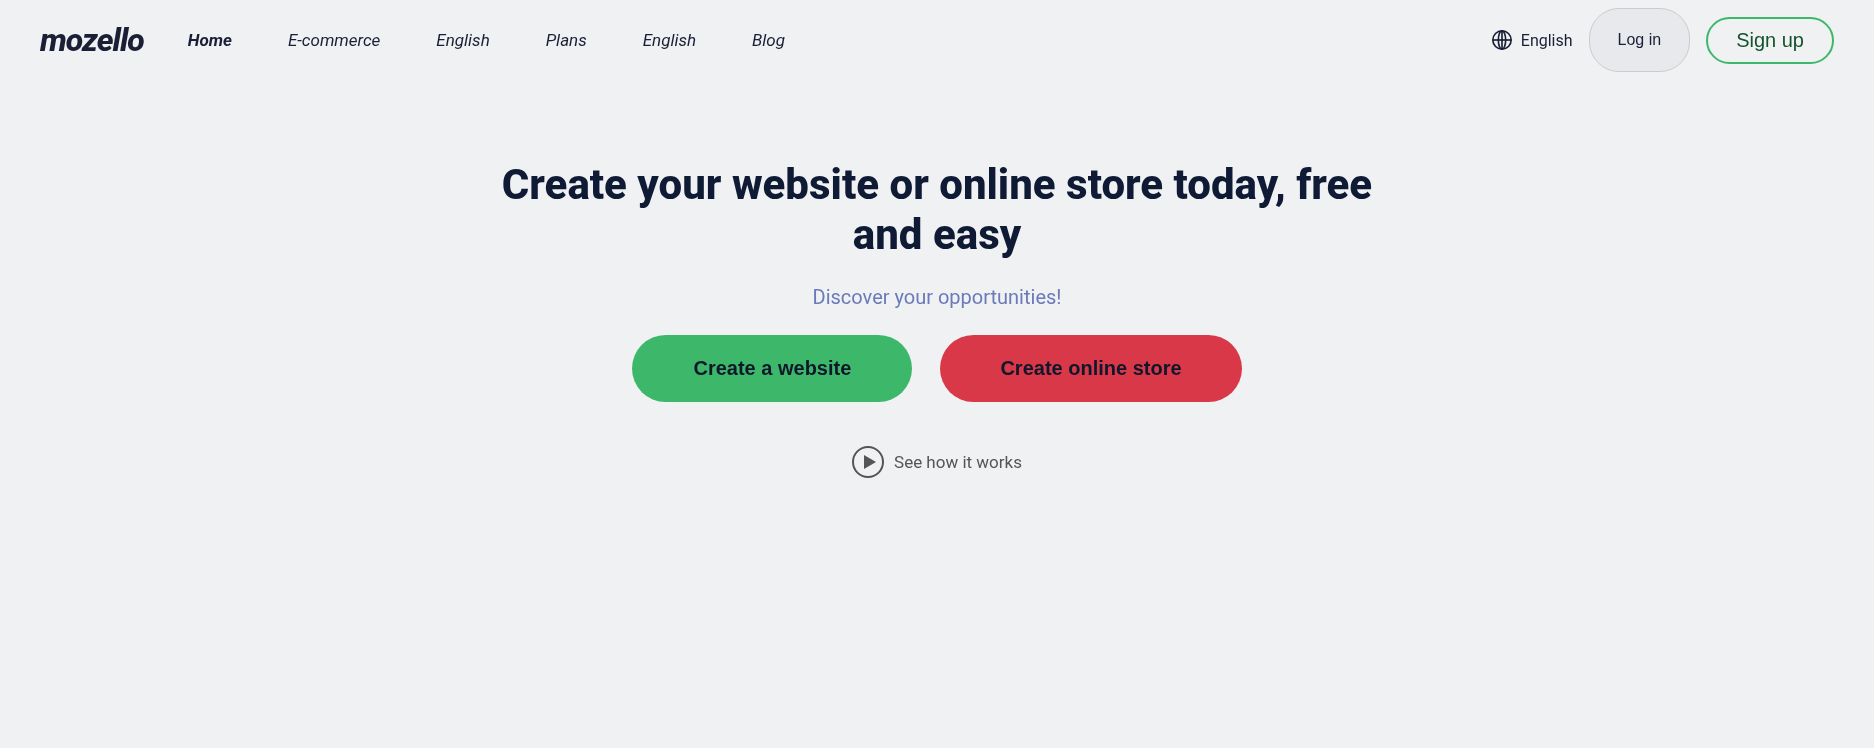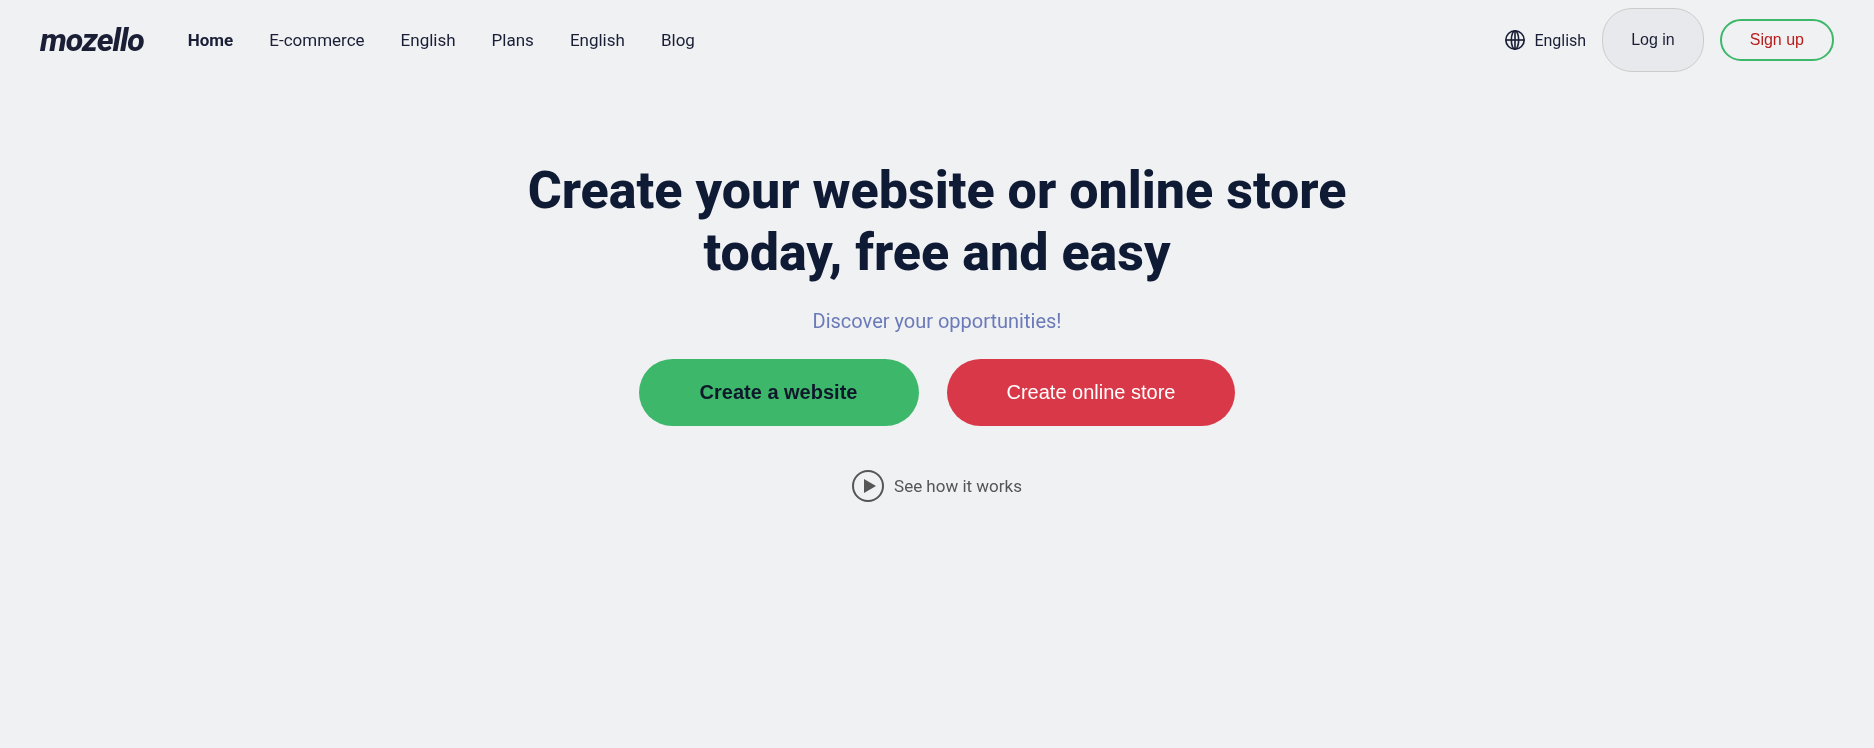--- a/index.html
+++ b/index.html
@@ -30,22 +30,23 @@
       font-weight: 800;
       color: #1a1f36;
       letter-spacing: -1px;
       margin-right: 44px;
       font-style: italic;
     }
 
     .nav-links {
       display: flex;
       align-items: flex-end;
-      gap: 36px;
+      gap: 56px;
       flex: 1;
+      font-style: italic;
     }
 
     .nav-link {
       font-size: 17px;
       color: #1a1f36;
       text-decoration: none;
       cursor: pointer;
     }
 
     .nav-link.active {
@@ -80,39 +81,39 @@
       color: #1a1f36;
       font-size: 16px;
       cursor: pointer;
     }
 
     .signup-btn {
       padding: 10px 28px;
       border-radius: 30px;
       border: 2px solid #3db86b;
       background: transparent;
-      color: #b91c1c;
-      font-size: 16px;
+      color: #14532d;
+      font-size: 20px;
       cursor: pointer;
       font-weight: 500;
     }
 
     
     .hero {
       display: flex;
       flex-direction: column;
       align-items: center;
       justify-content: center;
       padding-top: 80px;
       padding-bottom: 60px;
       text-align: center;
     }
 
     .hero-title {
-      font-size: 52px;
+      font-size: 42px;
       font-weight: 800;
       color: #0f1b35;
       line-height: 1.2;
       max-width: 900px;
       margin-bottom: 24px;
     }
 
     .hero-subtitle {
       font-size: 20px;
       color: #6b7ab8;
@@ -135,23 +136,23 @@
       font-weight: 600;
       cursor: pointer;
       min-width: 280px;
     }
 
     .btn-create-store {
       padding: 22px 60px;
       border-radius: 50px;
       border: none;
       background: #d93848;
-      color: #ffffff;
-      font-size: 20px;
-      font-weight: 400;
+      color: #0f172a;
+      font-size: 20px;
+      font-weight: 700;
       cursor: pointer;
       min-width: 280px;
     }
 
     .see-how {
       display: flex;
       align-items: center;
       gap: 10px;
       color: #555;
       font-size: 17px;

